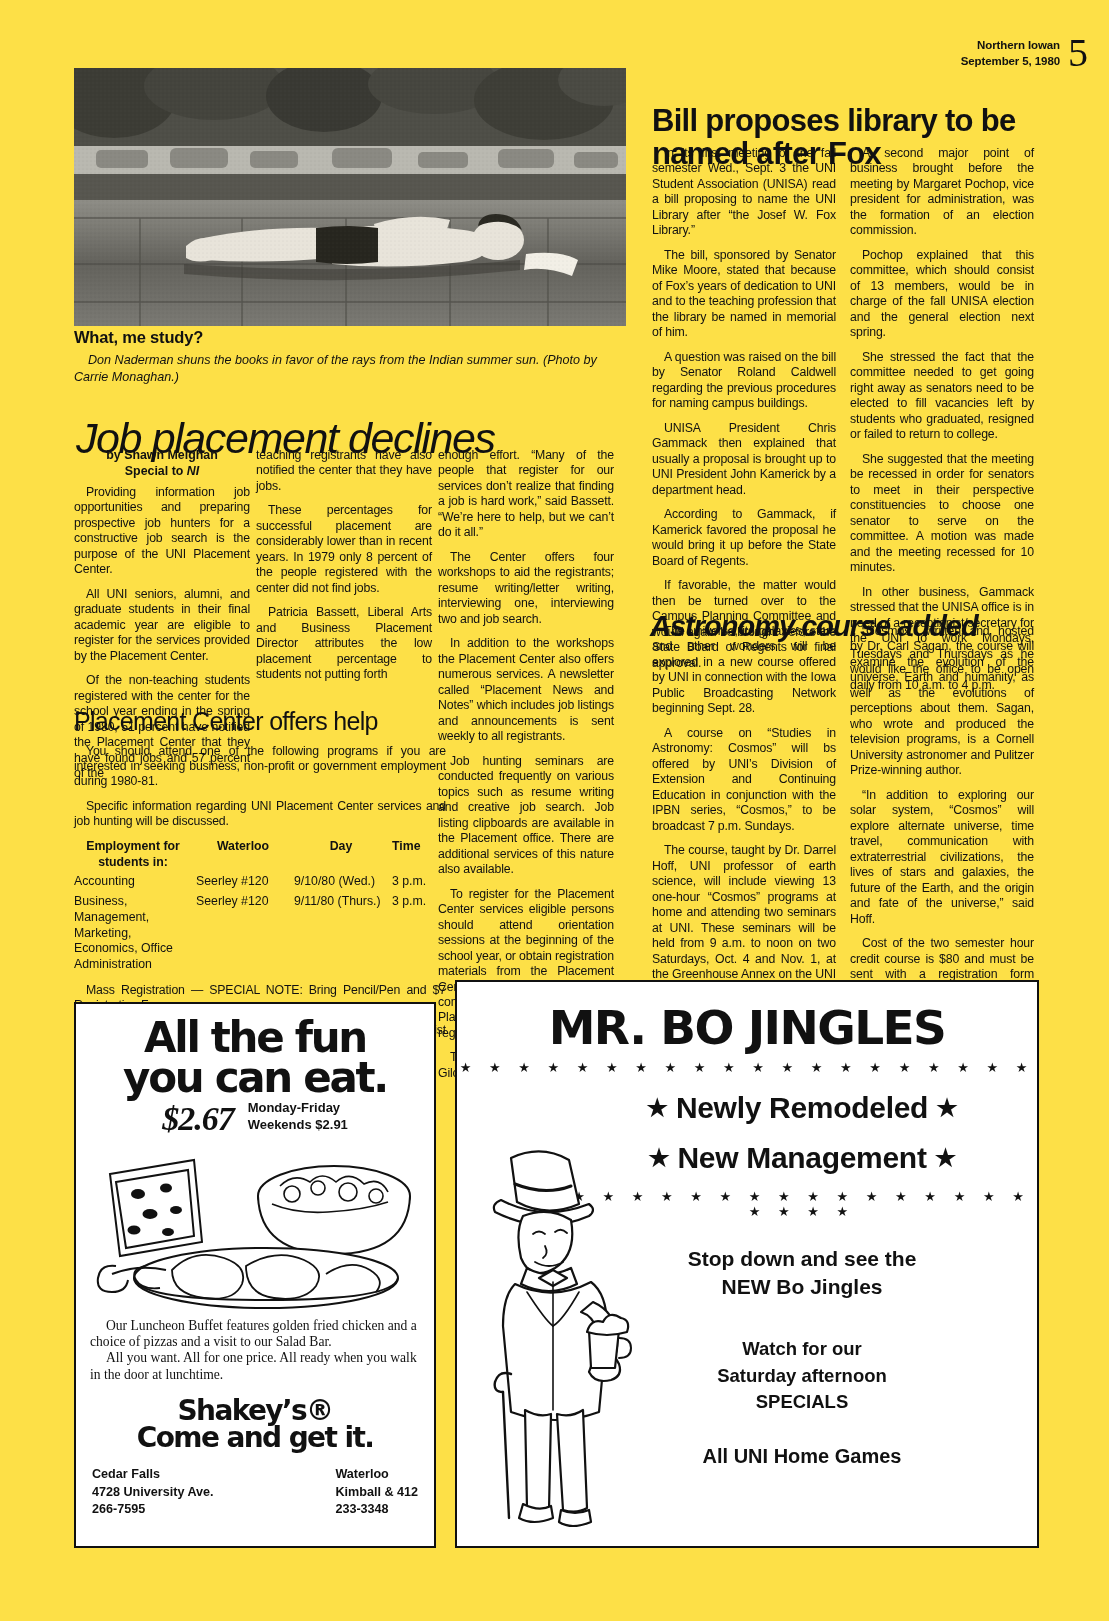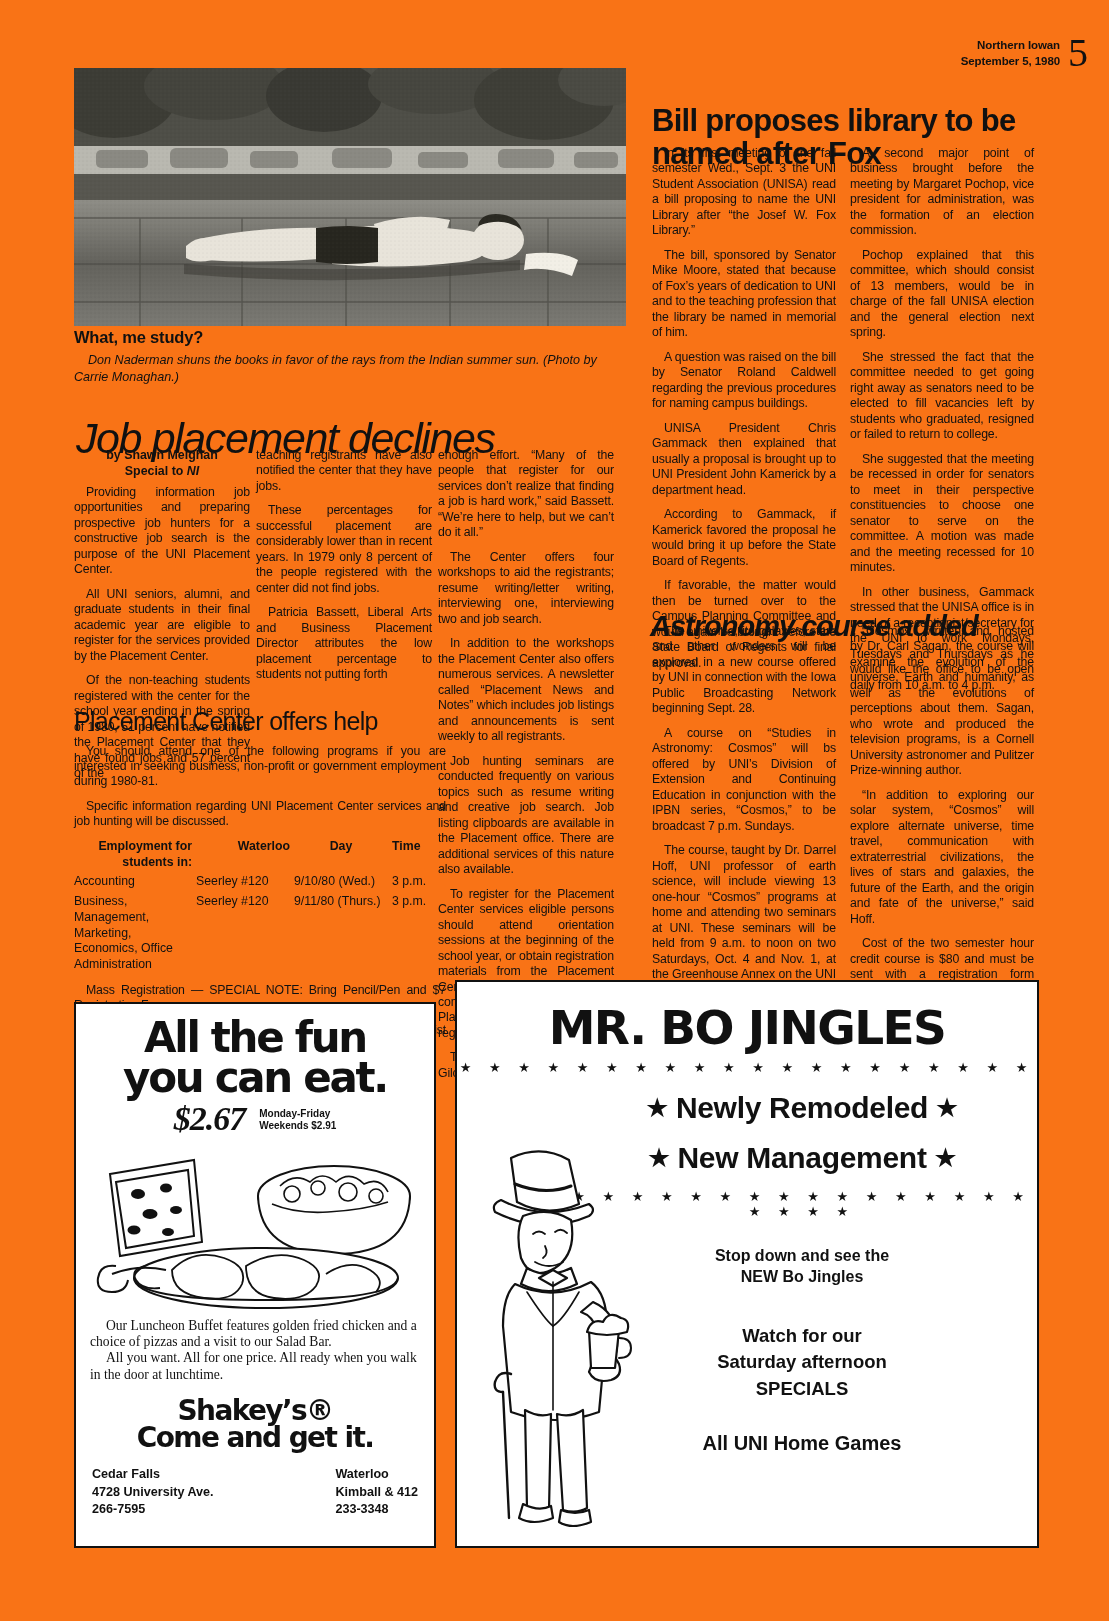--- a/index.html
+++ b/index.html
@@ -11,21 +11,21 @@
     width: 1109px;
     height: 1621px;
     position: relative;
     font-family: "Liberation Sans", sans-serif;
     color: #111111;
     overflow: hidden;
   }
   .page {
     position: absolute;
     inset: 0;
-    background: #f97316;
+    background: #fde047;
   }
 
   
   .masthead {
     position: absolute;
     top: 36px;
     right: 22px;
     display: flex;
     align-items: flex-start;
     gap: 8px;
@@ -137,21 +137,21 @@
   
   .sched {
     width: 100%;
     border-collapse: collapse;
     font-size: 12.3px;
     line-height: 1.28;
     margin-top: 2px;
   }
   .sched th {
     font-weight: bold;
-    text-align: right;
+    text-align: center;
     vertical-align: top;
     padding: 0 4px 2px 0;
   }
   .sched th.c-day { text-align: center; }
   .sched th.c-time { text-align: left; }
   .sched td {
     vertical-align: top;
     padding: 2px 4px 2px 0;
   }
   .sched col.c1 { width: 122px; }
@@ -227,21 +227,21 @@
     margin-top: 2px;
   }
   .shakey-price {
     font-family: "Liberation Serif", serif;
     font-weight: bold;
     font-style: italic;
     font-size: 34px;
     letter-spacing: -1px;
   }
   .shakey-days {
-    font-size: 10px;
+    font-size: 13px;
     font-weight: bold;
     line-height: 1.25;
     padding-bottom: 5px;
   }
   .shakey-art { width: 100%; height: 178px; display: block; }
   .shakey-copy {
     font-family: "Liberation Serif", serif;
     font-size: 13.6px;
     line-height: 1.2;
     padding: 0 14px;
@@ -296,21 +296,21 @@
     text-align: center;
     font-weight: bold;
     font-size: 30px;
     margin-top: 16px;
     letter-spacing: -0.3px;
   }
   .bo-line .star { font-size: 24px; vertical-align: 2px; }
   .bo-block {
     text-align: center;
     font-weight: bold;
-    font-size: 16px;
+    font-size: 21px;
     line-height: 1.32;
     margin-top: 26px;
   }
   .bo-block2 {
     text-align: center;
     font-weight: bold;
     font-size: 18.5px;
     line-height: 1.42;
     margin-top: 36px;
   }

